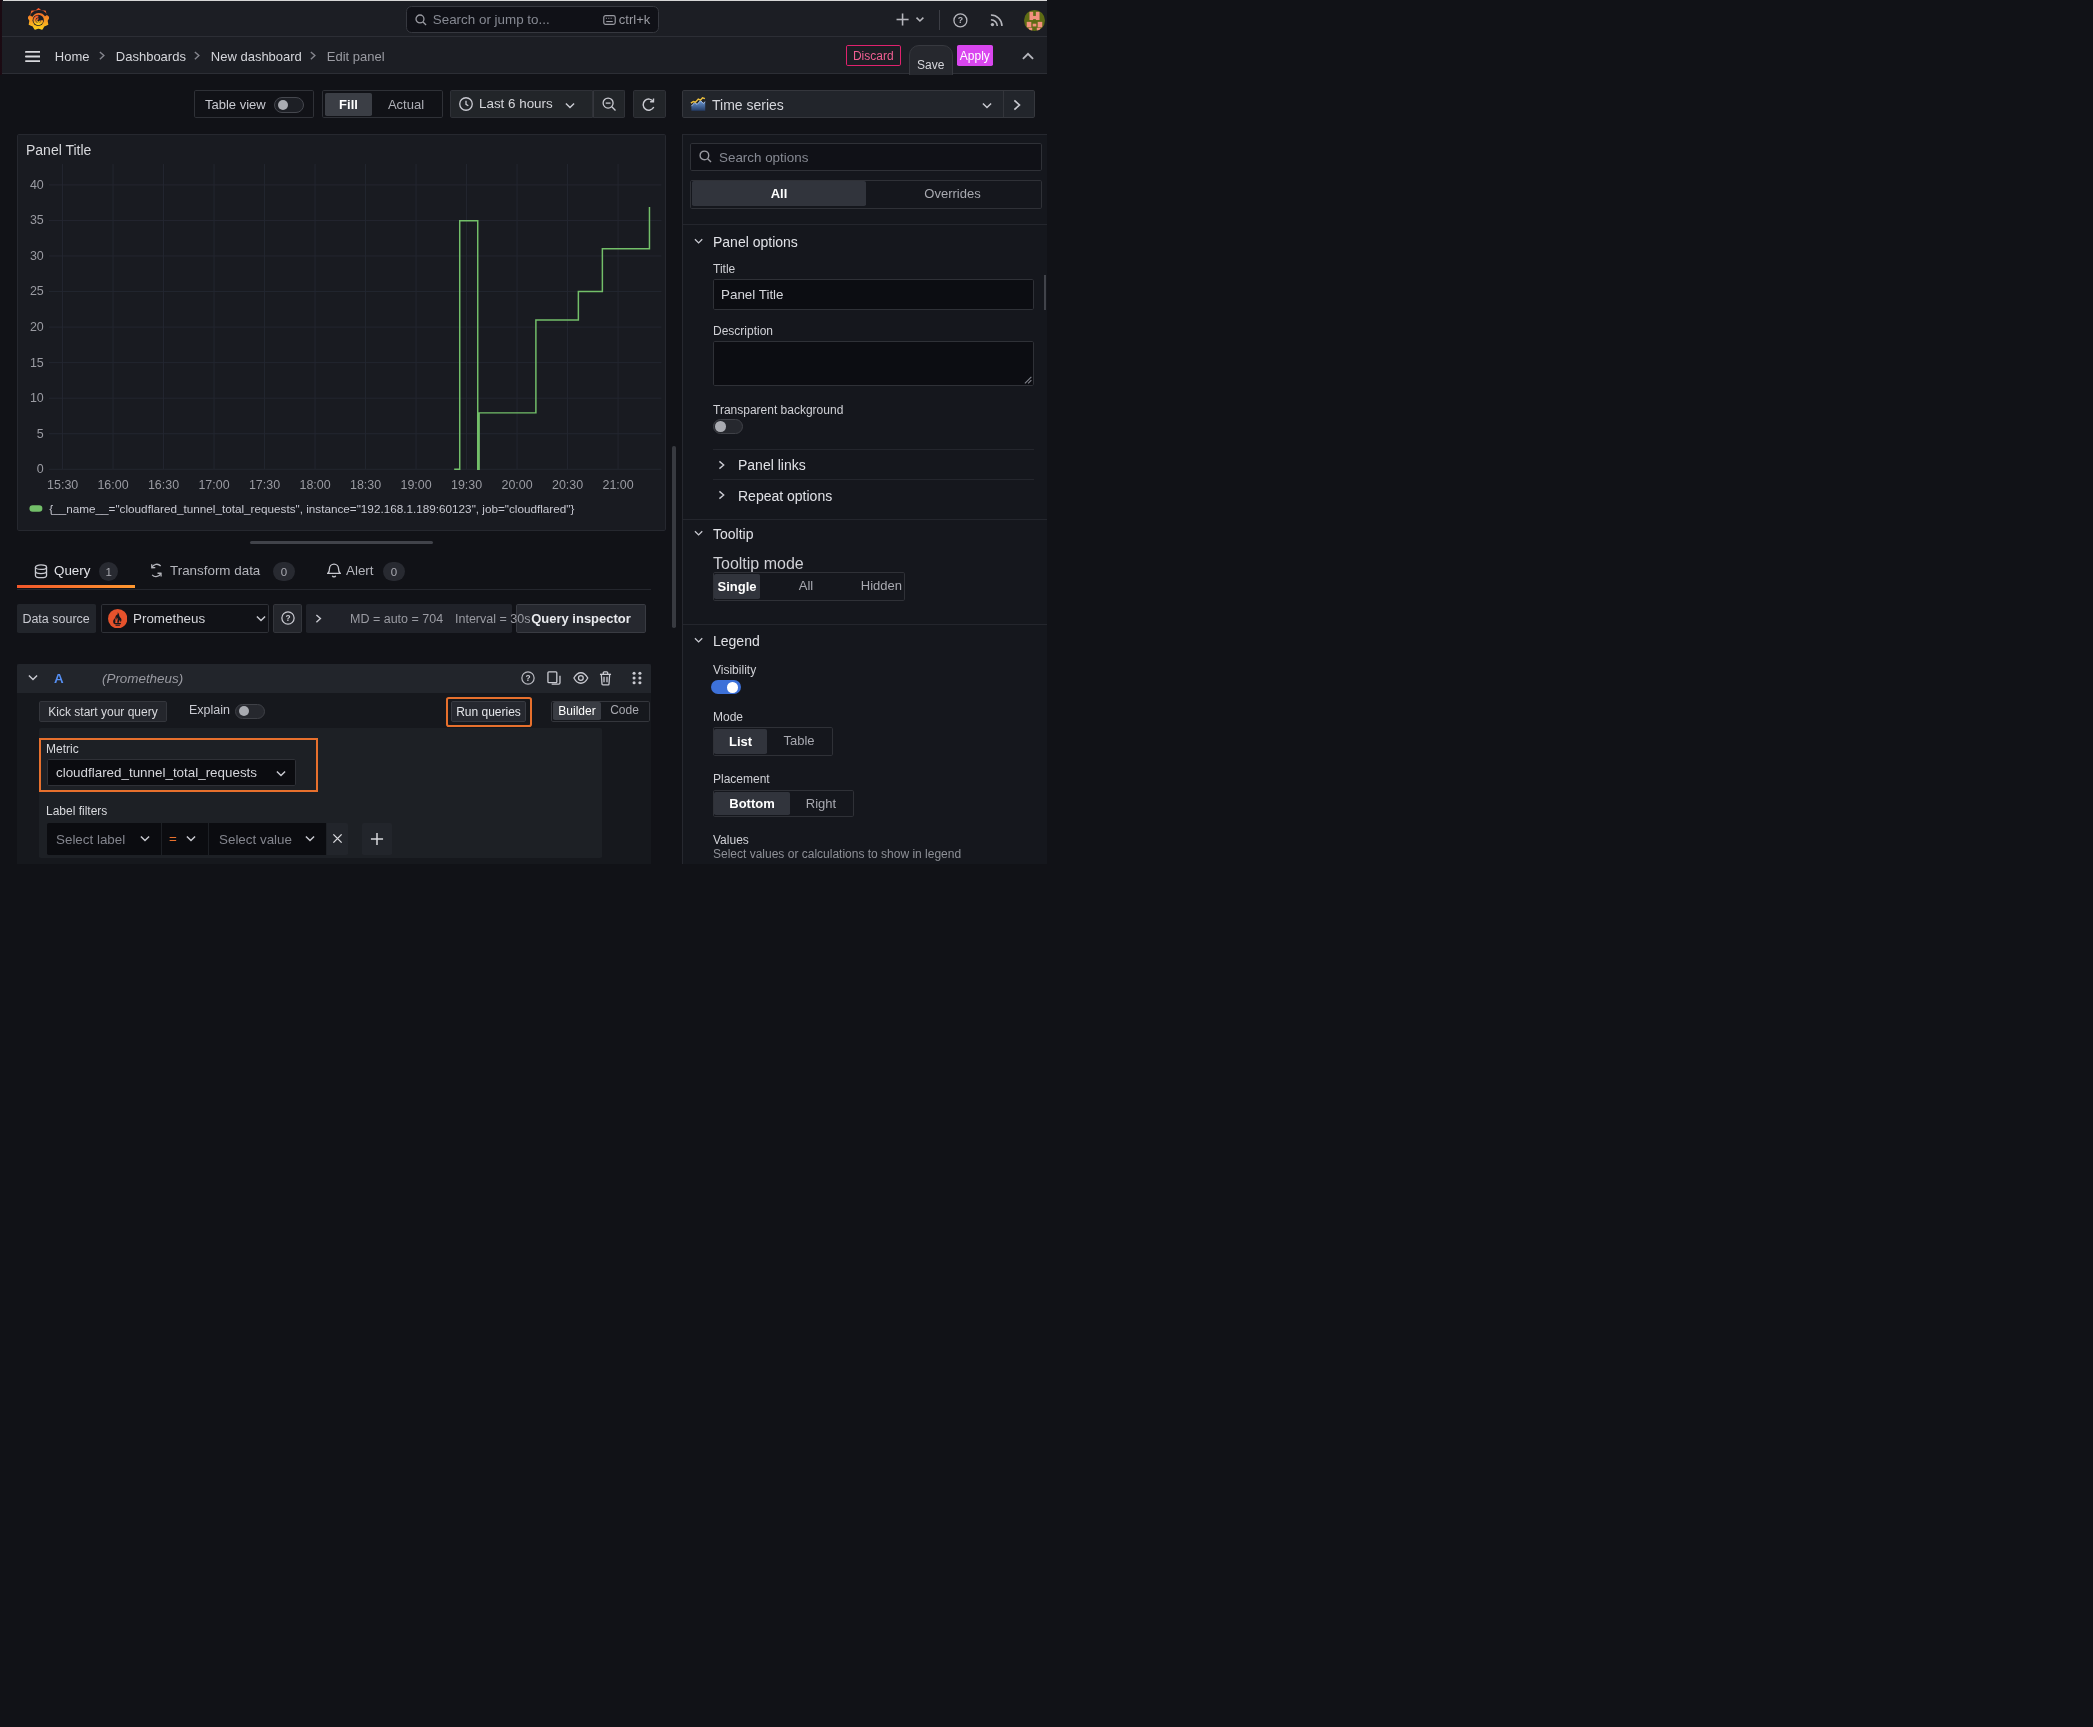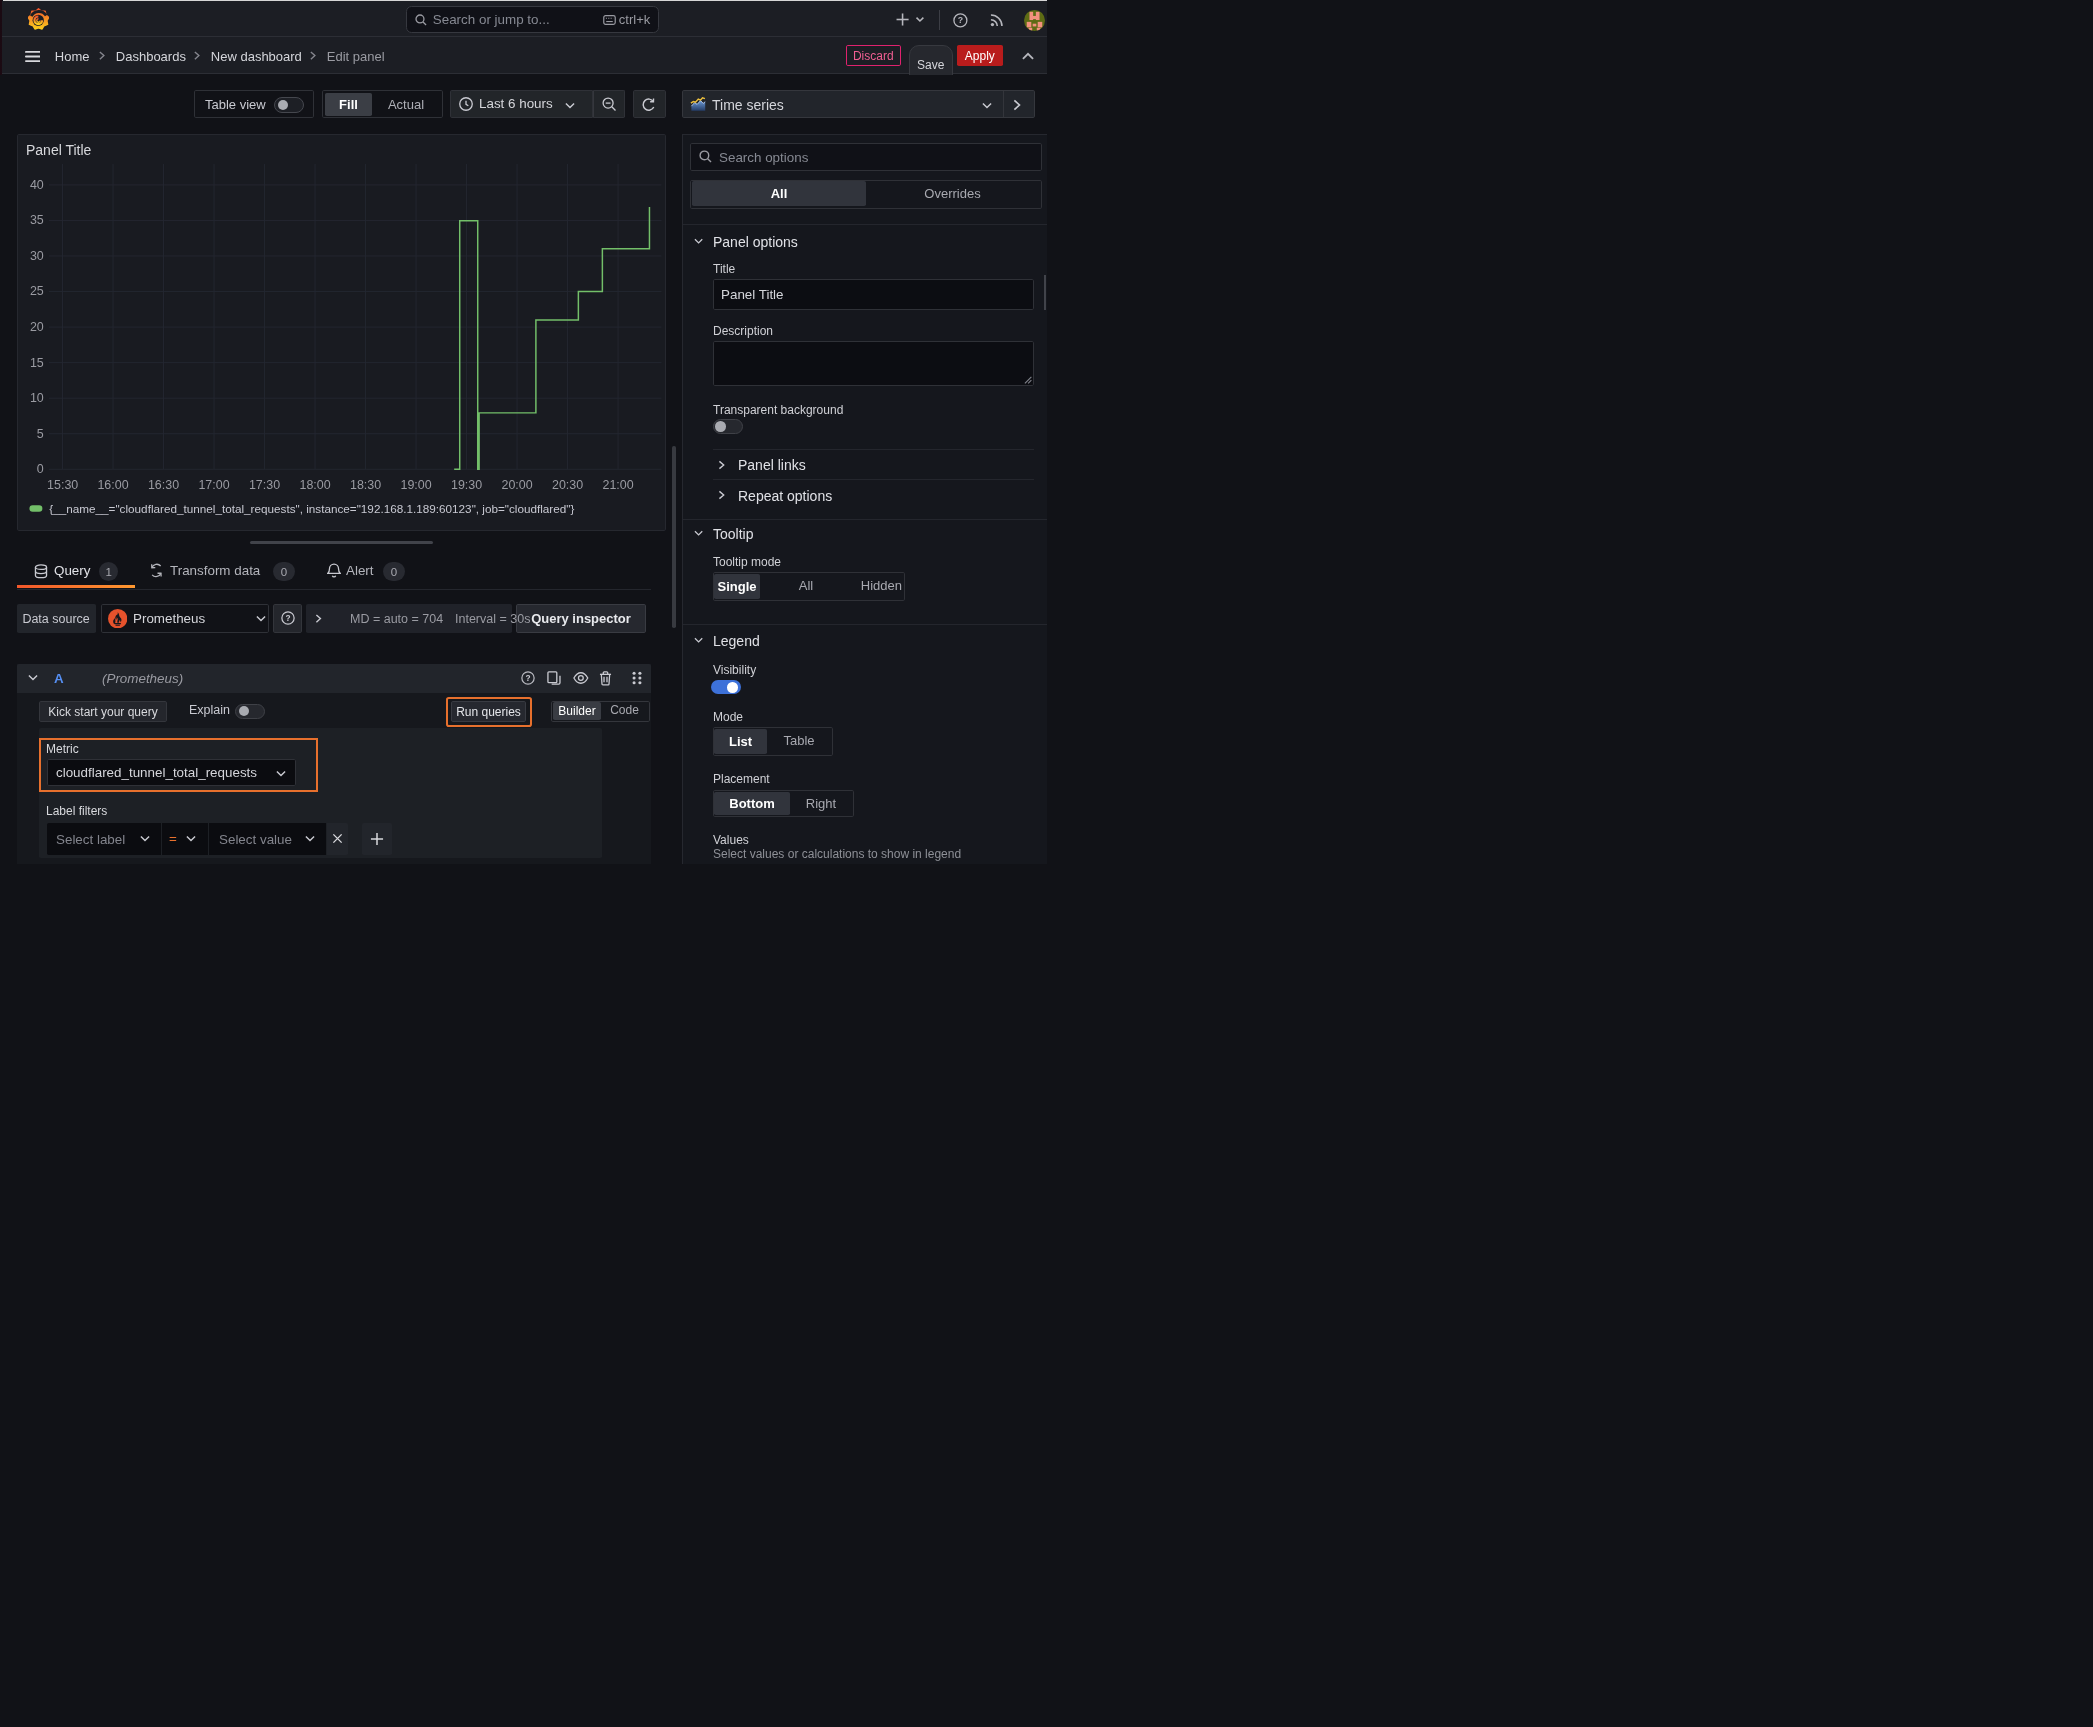--- a/index.html
+++ b/index.html
@@ -101,21 +101,21 @@
         <path d="M2 1 L6.4 5 L2 9" fill="none" stroke="#85868e" stroke-width="1.5"></path>
       </svg>
     <div class="abs" style="left:209px;top:11.5px;font-size:13px;color:#d5d6db;">New dashboard</div>
     <svg class="abs" style="left:307px;top:14px;" width="7.4" height="9.2" viewBox="0 0 8 10">
         <path d="M2 1 L6.4 5 L2 9" fill="none" stroke="#85868e" stroke-width="1.5"></path>
       </svg>
     <div class="abs" style="left:325px;top:11.5px;font-size:13px;color:#9a9ba2;">Edit panel</div>
 
     <div class="abs" style="left:844px;top:8.3px;width:55px;height:21px;border:0.9px solid #e0226e;border-radius:1.8px;color:#ef5f92;font-size:12px;display:flex;align-items:center;justify-content:center;">Discard</div>
     <div class="abs" style="left:907px;top:8.3px;width:44px;height:39px;background:#26282e;border:0.9px solid #37393f;border-radius:10px;color:#d5d6db;font-size:12px;display:flex;align-items:center;justify-content:center;">Save</div>
-    <div class="abs" style="left:955px;top:8.3px;width:46px;height:21px;background:#b91c1c;border-radius:1.8px;color:#fff;font-size:12px;display:flex;align-items:center;justify-content:center;">Apply</div>
+    <div class="abs" style="left:955px;top:8.3px;width:36px;height:21px;background:#d946ef;border-radius:1.8px;color:#fff;font-size:12px;display:flex;align-items:center;justify-content:center;">Apply</div>
     <svg class="abs" style="left:1020px;top:14.8px;" width="12" height="8.3" viewBox="0 0 13 9">
         <path d="M1 7.5 L6.5 2 L12 7.5" fill="none" stroke="#b6b7bd" stroke-width="2"></path>
       </svg>
   </div>
 
   <div id="content" class="abs" style="left:0;top:75px;width:1047px;height:789px;background:#111217;"></div>
 
   <div class="abs" style="left:194px;top:90px;width:120px;height:28px;border:0.9px solid #2f3137;border-radius:1.8px;"></div>
   <div class="abs" style="left:205px;top:97px;font-size:13px;color:#c9cad1;">Table view</div>
   <div class="abs" style="left:274px;top:97px;width:30px;height:15.7px;background:#1d1f25;border:0.9px solid #45474e;border-radius:8.3px;"></div>
@@ -412,21 +412,21 @@
   <svg class="abs" style="left:718px;top:490px;" width="7.4" height="10" viewBox="0 0 8 11">
       <path d="M1.5 1.5 L6.2 5.5 L1.5 9.5" fill="none" stroke="#c9cad1" stroke-width="1.5"></path>
     </svg>
   <div class="abs" style="left:738px;top:488px;font-size:14px;font-weight:500;color:#e0e1e6;">Repeat options</div>
 
   <div class="abs" style="left:683px;top:519px;width:364px;height:0.9px;background:#24262d;"></div>
   <svg class="abs" style="left:694px;top:530px;" width="9.2" height="6.5" viewBox="0 0 11 8">
       <path d="M1 1.5 L5.5 6 L10 1.5" fill="none" stroke="#c9cad1" stroke-width="1.6"></path>
     </svg>
   <div class="abs" style="left:713px;top:526px;font-size:14px;font-weight:500;color:#e0e1e6;">Tooltip</div>
-  <div class="abs" style="left:713px;top:555px;font-size:12px;font-weight:500;color:#d0d1d6;">Tooltip mode</div>
+  <div class="abs" style="left:713px;top:555px;font-size:16px;font-weight:500;color:#d0d1d6;">Tooltip mode</div>
   <div class="abs" style="left:713px;top:572px;width:192px;height:29px;border:0.9px solid #2f3137;border-radius:1.8px;"></div>
   <div class="abs" style="left:714px;top:574px;width:46px;height:25px;background:#31343c;border-radius:1.8px;color:#fff;font-size:13px;font-weight:700;display:flex;align-items:center;justify-content:center;">Single</div>
   <div class="abs" style="left:782px;top:578px;width:48px;text-align:center;font-size:13px;color:#a8a9b0;">All</div>
   <div class="abs" style="left:830px;top:578px;width:72px;text-align:right;font-size:13px;color:#a8a9b0;">Hidden</div>
 
   <div class="abs" style="left:683px;top:624px;width:364px;height:0.9px;background:#24262d;"></div>
   <svg class="abs" style="left:694px;top:637px;" width="9.2" height="6.5" viewBox="0 0 11 8">
       <path d="M1 1.5 L5.5 6 L10 1.5" fill="none" stroke="#c9cad1" stroke-width="1.6"></path>
     </svg>
   <div class="abs" style="left:713px;top:633px;font-size:14px;font-weight:500;color:#e0e1e6;">Legend</div>

